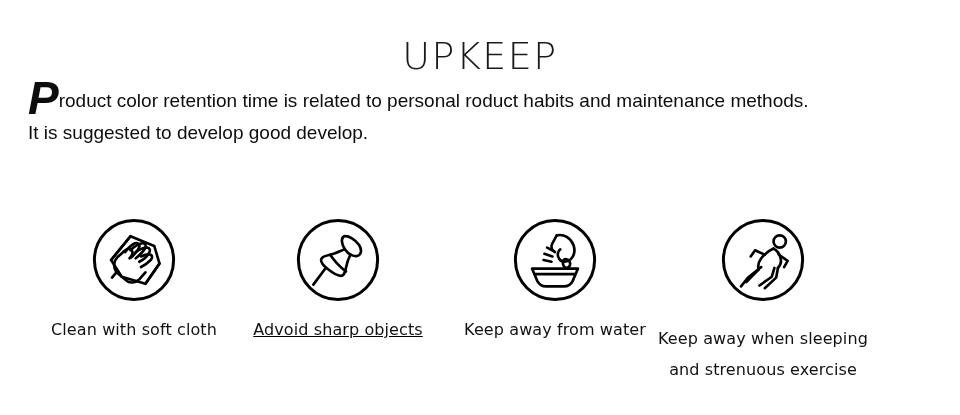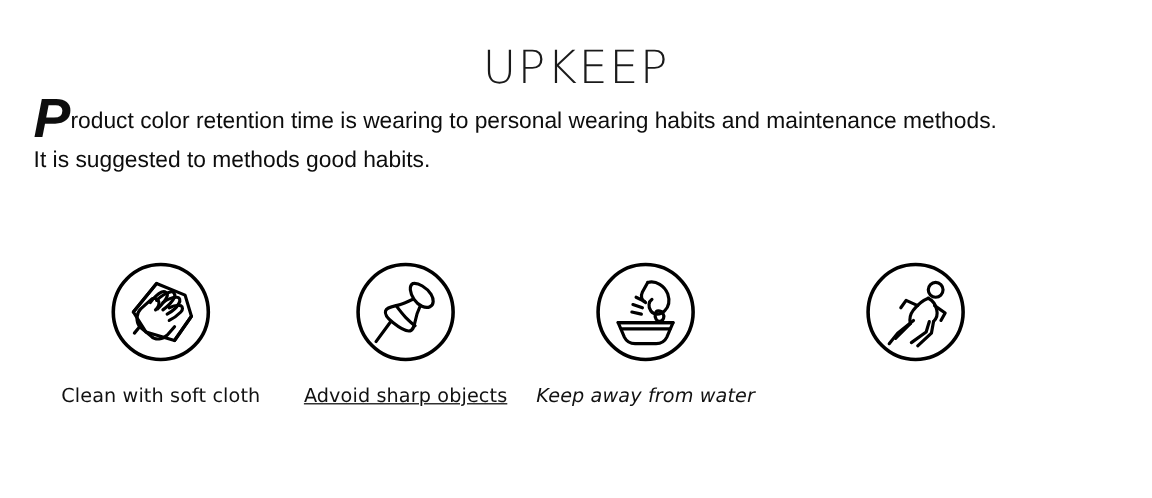--- a/index.html
+++ b/index.html
@@ -75,21 +75,21 @@
     height: 415px;
   }
   .feature {
     position: absolute;
     top: 216px;
     width: 240px;
     text-align: center;
   }
   .feature-1 { left: 14px; }
   .feature-2 { left: 218px; text-decoration: underline; }
-  .feature-3 { left: 418px; font-style: italic; }
+  .feature-3 { left: 435px; }
   .feature-4 { left: 643px; }
 
   .icon-circle {
     width: 88px;
     height: 88px;
     margin: 0 auto;
     display: block;
   }
 
   .caption {
@@ -107,22 +107,22 @@
   .caption-line { display: block; white-space: nowrap; }
 </style>
 </head>
 <body>
 
 <div id="page">
 
   <div class="title">UPKEEP</div>
 
   <div class="intro">
-    <span class="dropcap">P</span><span>roduct color retention time is wearing to personal wearing habits and maintenance methods.</span>
-    <span class="intro-line2">It is suggested to methods good habits.</span>
+    <span class="dropcap">P</span><span>roduct color retention time is related to personal roduct habits and maintenance methods.</span>
+    <span class="intro-line2">It is suggested to develop good develop.</span>
   </div>
 
   <div class="features">
 
     <div class="feature feature-1">
       <svg class="icon-circle" viewBox="0 0 100 100">
         <circle cx="50" cy="50" r="45" fill="none" stroke="#000" stroke-width="3.4"></circle>
         <g fill="none" stroke="#000" stroke-width="3" stroke-linejoin="round" stroke-linecap="round">
 
           <path d="M46 23 L73 34 L79 54 L63 77 L36 69 L24 50 Z"></path>
@@ -201,16 +201,20 @@
 
           <path d="M52 44 L41 39 L36 46"></path>
 
           <path d="M48 58 L33 70 L25 80"></path>
           <path d="M45 61 L31 75"></path>
 
           <path d="M63 59 L60 69 L46 79"></path>
           <path d="M67 59 L65 70 L52 82"></path>
         </g>
       </svg>
+      <div class="caption">
+        <span class="caption-line">Keep away when sleeping</span>
+        <span class="caption-line">and strenuous exercise</span>
+      </div>
     </div>
 
   </div>
 </div>
 
 </body></html>

